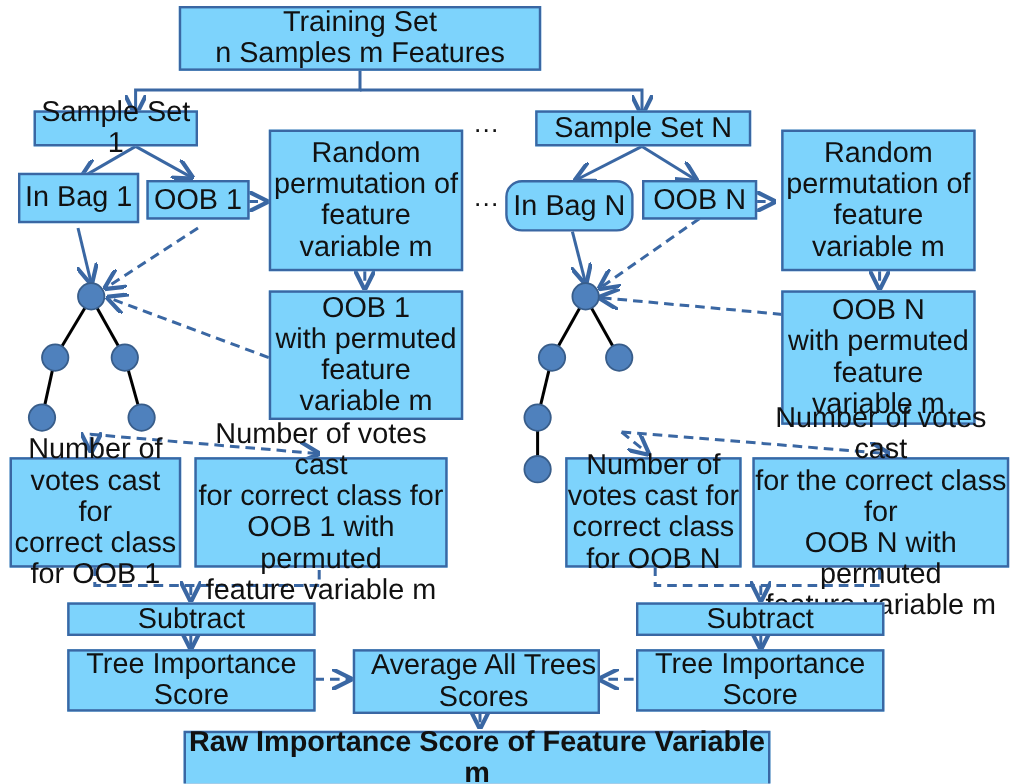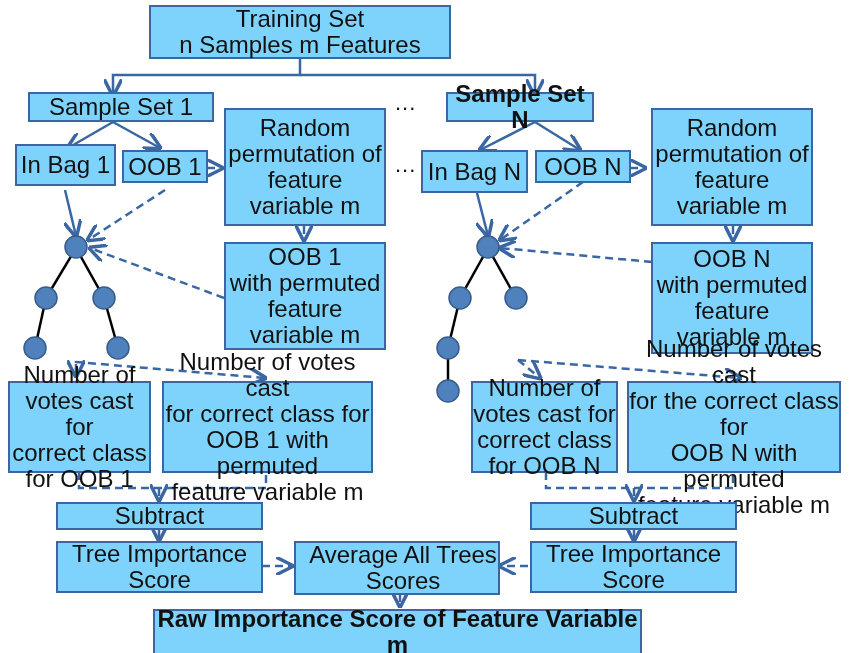--- a/index.html
+++ b/index.html
@@ -88,21 +88,21 @@
     <circle cx="460" cy="298" r="11"></circle>
     <circle cx="516" cy="298" r="11"></circle>
     <circle cx="448" cy="348" r="11"></circle>
     <circle cx="448" cy="391" r="11"></circle>
   </g>
 </svg>
 
 <div class="box" style="left:149px;top:5px;width:302px;height:54px;">Training Set
 n Samples m Features</div>
 
-<div class="box" style="left:28px;top:92px;width:186px;height:30px;">Sample Set 1</div>
+<div class="box" style="left:28px;top:92px;width:137px;height:30px;">Sample Set 1</div>
 <div class="box" style="left:15px;top:144px;width:101px;height:42px;">In Bag 1</div>
 <div class="box" style="left:122px;top:150px;width:86px;height:33px;">OOB 1</div>
 <div class="box" style="left:224px;top:108px;width:162px;height:118px;">Random
 permutation of
 feature
 variable m</div>
 <div class="box" style="left:224px;top:242px;width:162px;height:108px;">OOB 1
 with permuted
 feature
 variable m</div>
@@ -114,22 +114,22 @@
 for correct class for
 OOB 1 with permuted
 feature variable m</div>
 <div class="box" style="left:56px;top:502px;width:207px;height:28px;">Subtract</div>
 <div class="box" style="left:56px;top:541px;width:207px;height:52px;">Tree Importance
 Score</div>
 
 <div class="dots" style="left:395px;top:90px;">...</div>
 <div class="dots" style="left:395px;top:152px;">...</div>
 
-<div class="box" style="left:446px;top:92px;width:148px;height:30px;font-weight:bold;">Sample Set N</div>
-<div class="box" style="left:421px;top:150px;width:107px;height:43px;">In Bag N</div>
+<div class="box" style="left:446px;top:92px;width:180px;height:30px;">Sample Set N</div>
+<div class="box" style="left:421px;top:150px;width:107px;height:43px;border-radius:14px;">In Bag N</div>
 <div class="box" style="left:535px;top:150px;width:96px;height:33px;">OOB N</div>
 <div class="box" style="left:651px;top:108px;width:162px;height:118px;">Random
 permutation of
 feature
 variable m</div>
 <div class="box" style="left:651px;top:242px;width:162px;height:112px;">OOB N
 with permuted
 feature
 variable m</div>
 <div class="box" style="left:471px;top:381px;width:147px;height:92px;">Number of

